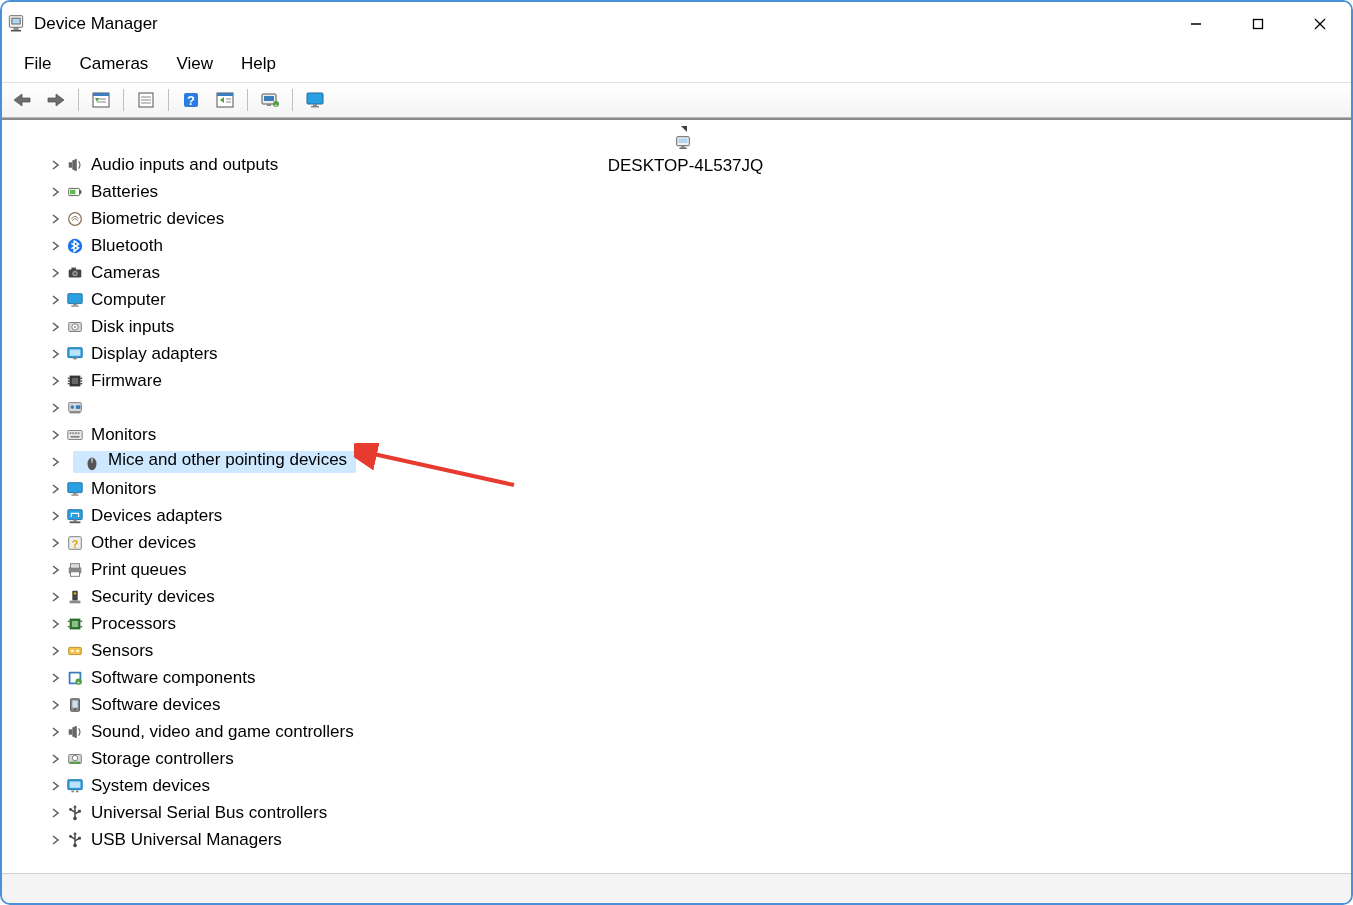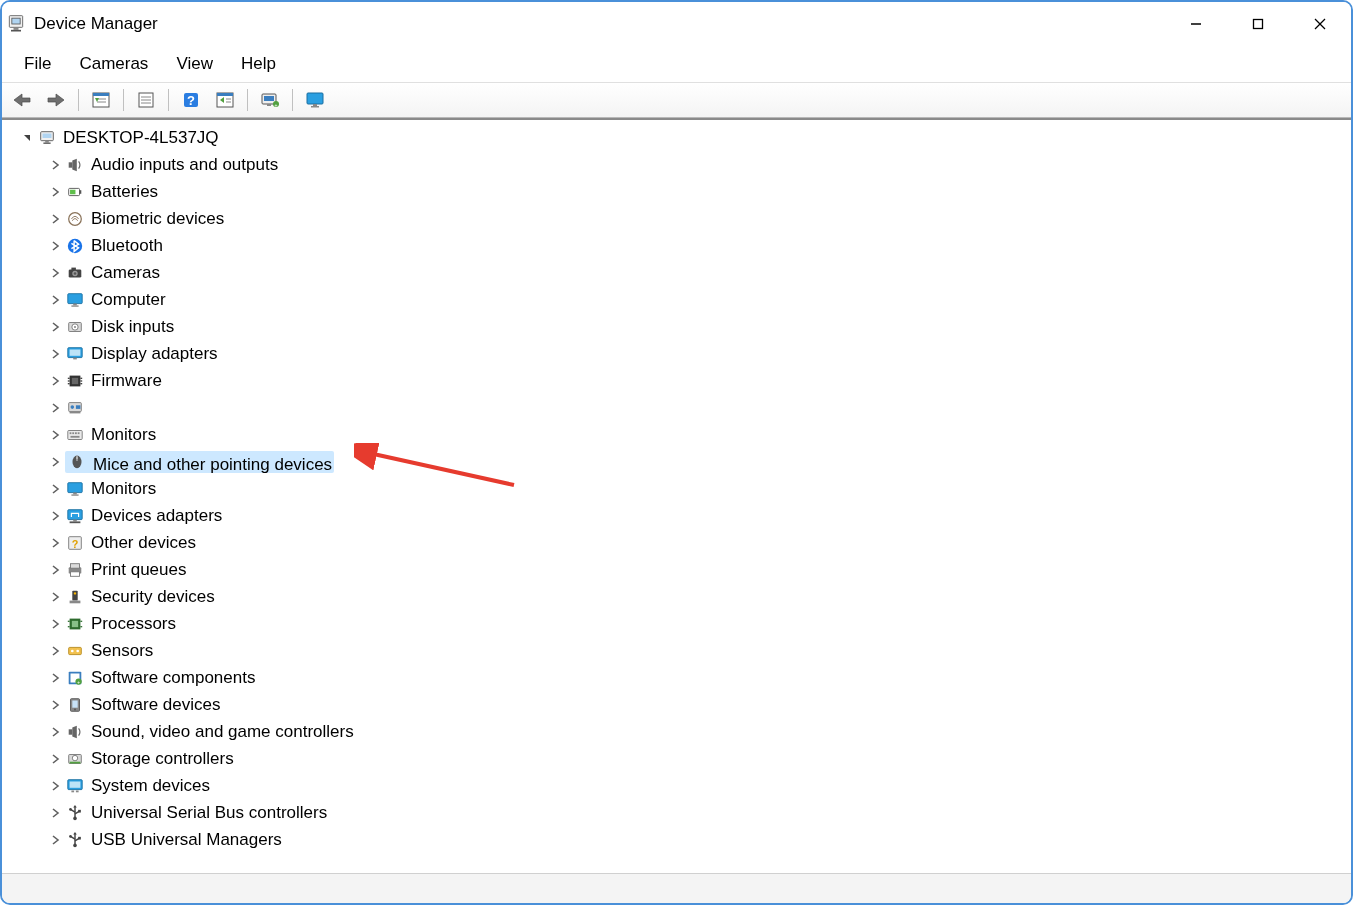--- a/index.html
+++ b/index.html
@@ -129,29 +129,30 @@
   .node-icon {
     width:20px;
     height:20px;
     margin-right:6px;
     display:flex;
     align-items:center;
     justify-content:center;
   }
   .node .node-icon svg { width:18px; height:18px; }
   .node-label { }
-  .node.root { padding-left: 18px; }
+  .node.root { padding-left: 18px; flex-direction: column; }
   .node.child { padding-left: 46px; }
   .node.selected .node-select-box {
     background:#cde8ff;
     border-radius:2px;
-    padding: 0 2px;
-    display:flex;
-    align-items:flex-start;
+    padding: 0 9px;
+    display:flex;
+    align-items:flex-end;
     height:22px;
+    margin-left:8px;
   }
   .node-select-box {
     display:flex;
     align-items:center;
   }
 
   
   .statusbar {
     height: 30px;
     border-top: 1px solid #d0d0d0;

